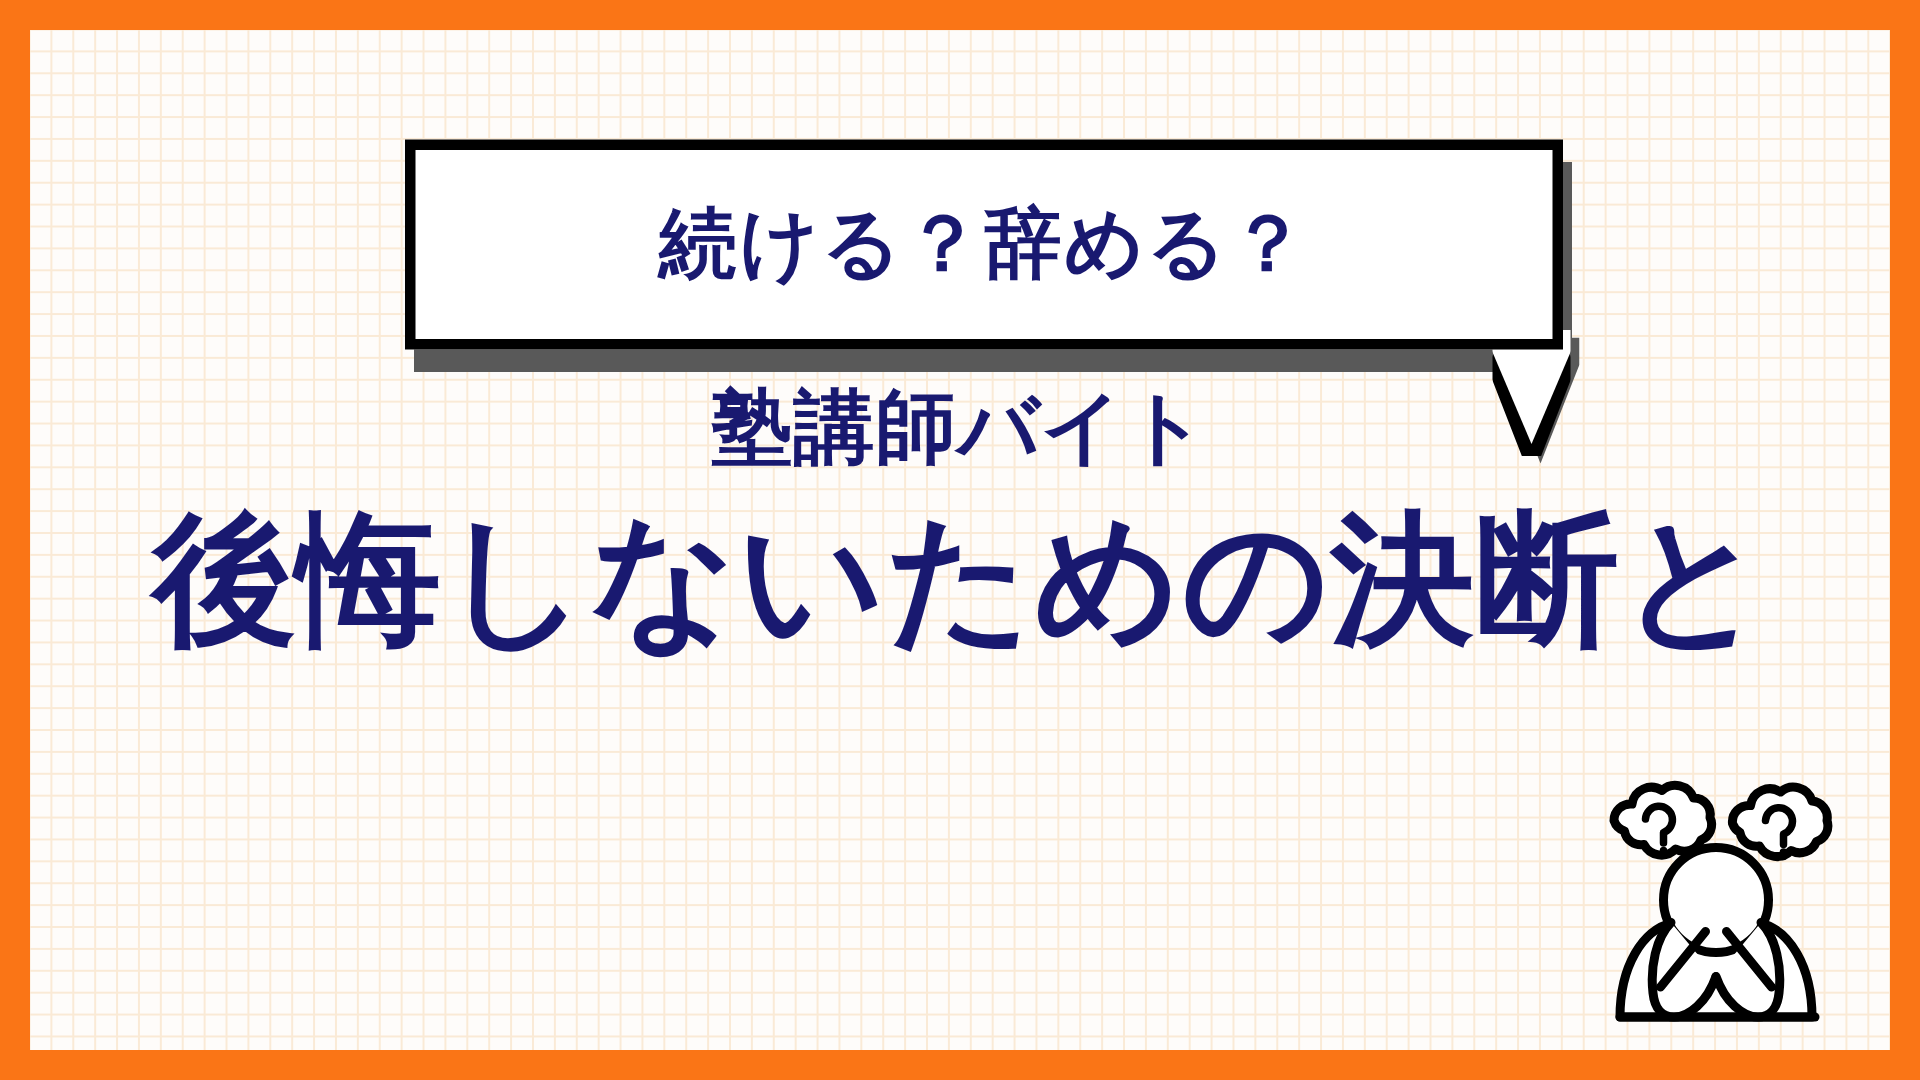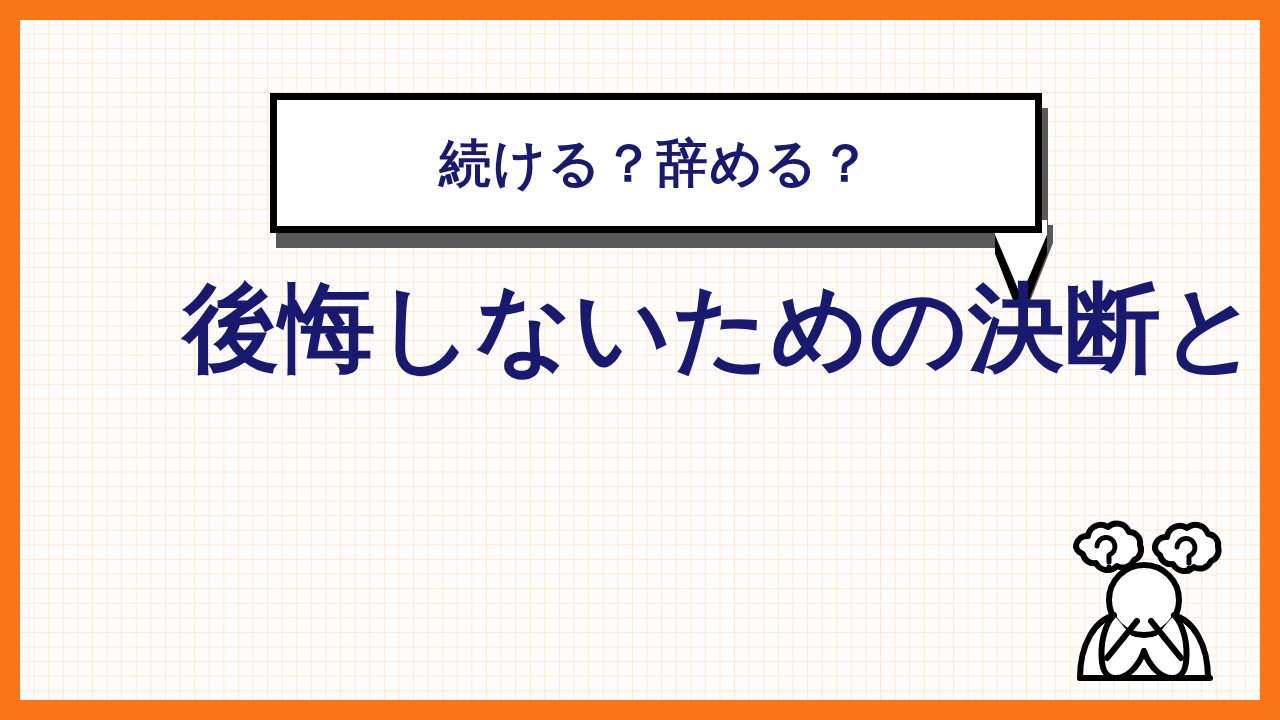--- a/index.html
+++ b/index.html
@@ -107,21 +107,21 @@
     letter-spacing: 0.01em;
     margin: 0;
   }
   .title-line {
     font-size: 96px;
     font-weight: 700;
     line-height: 1.22;
     letter-spacing: 0.005em;
     margin: 0;
   }
-  .title-line.first { margin-top: 14px; text-align: right; }
+  .title-line.first { margin-top: 14px; }
 
   
   #illustration {
     position: absolute;
     left: 1030px;
     top: 495px;
     width: 190px;
     height: 175px;
   }
 </style>
@@ -144,20 +144,21 @@
         <path d="M-2 0 L54 0 L54 12 L26 84 L-2 12 Z" fill="#ffffff" stroke="#000000" stroke-width="12" stroke-linejoin="miter"></path>
         <path d="M-2 0 L54 0 L54 10 L26 76 L-2 10 Z" fill="#ffffff"></path>
       </svg>
 
       <div class="balloon-box">
         <span class="balloon-text">続ける？辞める？</span>
       </div>
     </div>
 
     <div id="headline">
+      <p class="kicker">塾講師バイト</p>
       <p class="title-line first">後悔しないための決断と</p>
     </div>
 
     <svg id="illustration" viewBox="0 0 190 175" xmlns="http://www.w3.org/2000/svg">
       <g fill="none" stroke="#000000" stroke-width="6" stroke-linecap="round" stroke-linejoin="round">
 
         <g>
           <path d="M26 32
                    a11 11 0 0 1 12 -11
                    a13 13 0 0 1 20 -9

